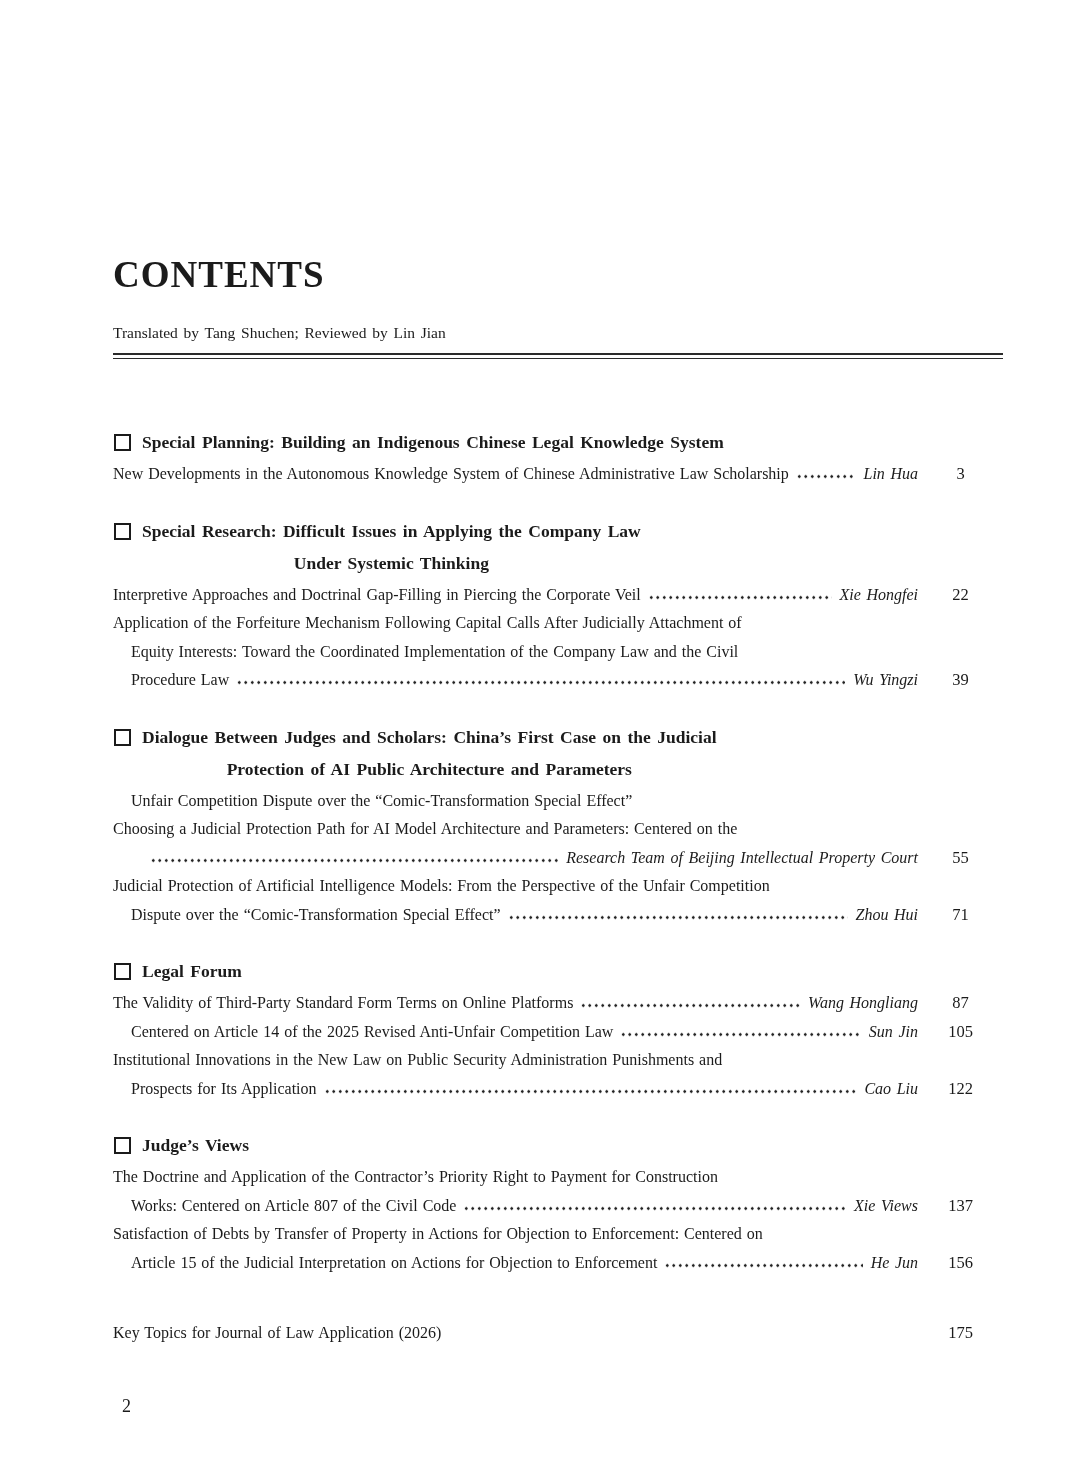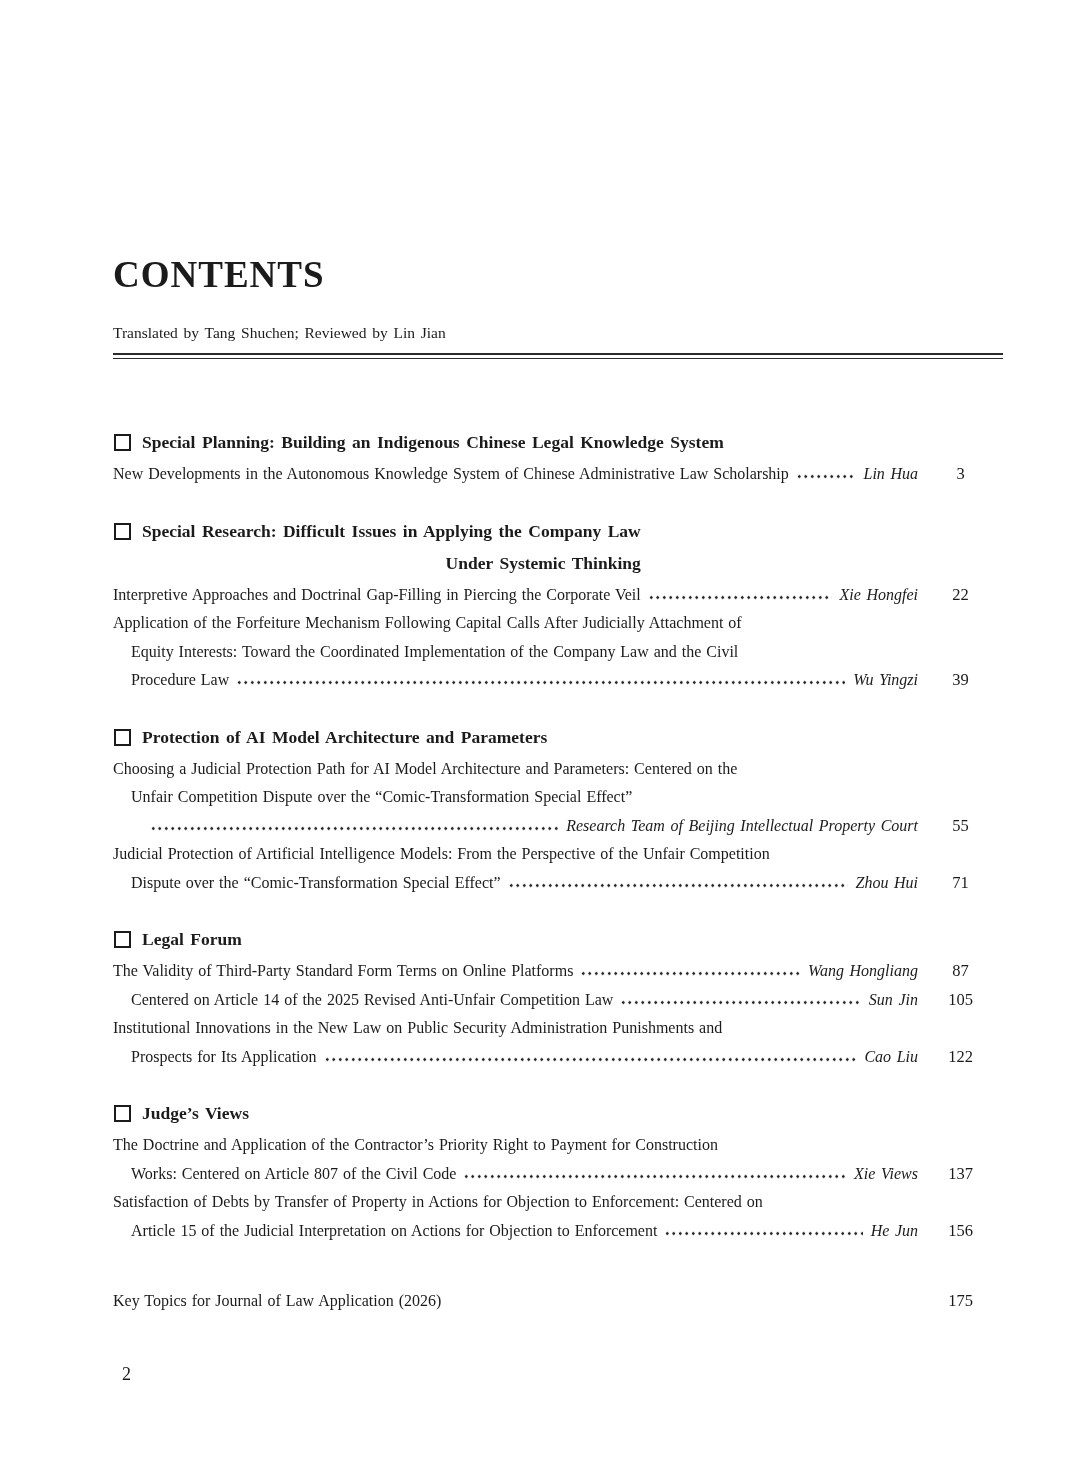--- a/index.html
+++ b/index.html
@@ -45,21 +45,21 @@
     margin: 8px 11px 0 1px;
     background: transparent;
   }
   .sec-title {
     display: table;
     font-weight: bold;
     font-size: 17.5px;
     line-height: 32px;
     word-spacing: 0.12em;
   }
-  .t-line + .t-line { text-align: right; }
+  .t-line + .t-line { text-align: center; }
 
   .e-line, .e-row, .footer-row {
     font-size: 16px;
     line-height: 28.5px;
     word-spacing: 0.06em;
   }
   .cont  { padding-left: 18px; }
   .cont2 { padding-left: 30px; }
 
   .e-row { display: flex; }
@@ -131,25 +131,26 @@
             <span class="leader"></span>
             <span class="author">Wu Yingzi</span>
           </div>
           <div class="pagecol">39</div>
         </div>
       </section>
       <section class="section">
         <div class="sec-header">
           <span class="sq"></span>
           <div class="sec-title">
-            <div class="t-line">Protection of AI Model Architecture and Parameters</div>
-          </div>
-        </div>
+            <div class="t-line">Dialogue Between Judges and Scholars: China’s First Case on the Judicial</div>
+            <div class="t-line">Protection of AI Public Architecture and Parameters</div>
+          </div>
+        </div>
+        <div class="e-line cont">Unfair Competition Dispute over the “Comic-Transformation Special Effect”</div>
         <div class="e-line">Choosing a Judicial Protection Path for AI Model Architecture and Parameters: Centered on the</div>
-        <div class="e-line cont">Unfair Competition Dispute over the “Comic-Transformation Special Effect”</div>
         <div class="e-row">
           <div class="e-content cont2">
             <span class="e-text"></span>
             <span class="leader"></span>
             <span class="author">Research Team of Beijing Intellectual Property Court</span>
           </div>
           <div class="pagecol">55</div>
         </div>
         <div class="e-line">Judicial Protection of Artificial Intelligence Models: From the Perspective of the Unfair Competition</div>
         <div class="e-row">

